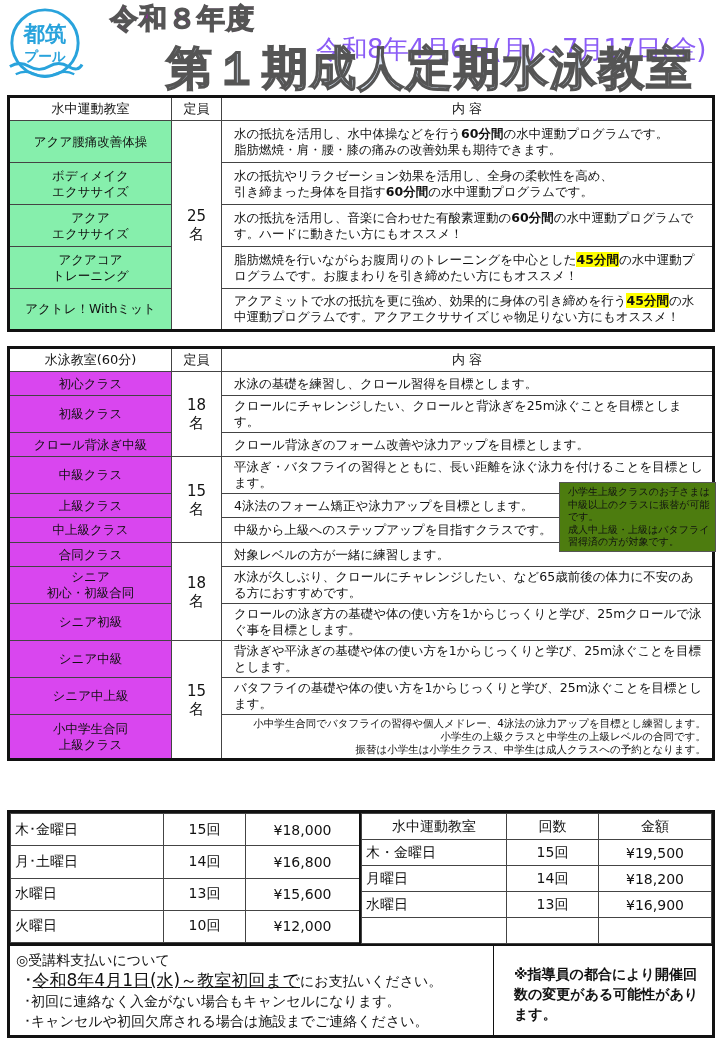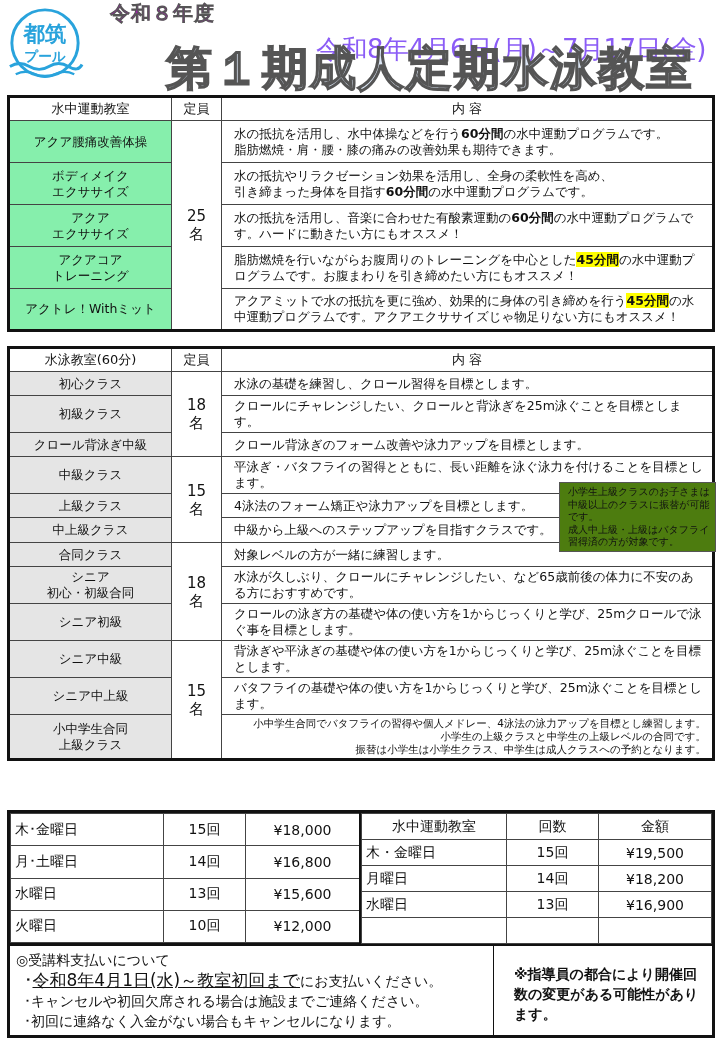--- a/index.html
+++ b/index.html
@@ -3,41 +3,41 @@
 <meta charset="utf-8">
 <style>
   * { box-sizing: border-box; margin: 0; padding: 0; }
   html, body { width: 720px; height: 1040px; background: #ffffff; overflow: hidden; }
   body { font-family: "DejaVu Sans", "Liberation Sans", sans-serif; color: #111; position: relative; }
 
   
   .header { position: absolute; left: 0; top: 0; width: 720px; height: 94px; }
   .logo { position: absolute; left: 6px; top: 6px; width: 78px; height: 78px; }
   .year-title {
-    position: absolute; left: 110px; top: 0px; font-size: 20px; font-weight: normal;
+    position: absolute; left: 110px; top: 0px; font-size: 28px; font-weight: bold;
     color: #a21caf; -webkit-text-stroke: 1.2px #555; letter-spacing: 1px;
   }
   .date-range { position: absolute; left: 316px; top: 32px; font-size: 26px; color: #8b5cf6; letter-spacing: -0.5px; }
   .main-title {
     position: absolute; left: 166px; top: 40px; font-size: 46px; font-weight: bold;
     color: #dbe5f3; -webkit-text-stroke: 1.6px #555; letter-spacing: 2px; line-height: 56px;
   }
 
   table { border-collapse: collapse; table-layout: fixed; }
   td, th { font-weight: normal; }
 
   
   .class-table { position: absolute; left: 7px; width: 708px; border: 3px solid #111; }
   .class-table td { border: 1px solid #444; font-size: 12.5px; line-height: 16px; vertical-align: middle; }
   .class-table .hdr td { background: #fff; text-align: center; height: 24px; font-size: 13px; }
   .class-table td.name { text-align: center; padding: 0 4px; }
   .class-table td.cap { text-align: center; font-size: 15px; line-height: 18px; background: #fff; }
   .class-table td.desc { padding: 2px 6px 2px 12px; background: #fff; }
   .pink td.name { background: #86efac; }
-  .blue td.name { background: #e5e5e5; margin-top: 32px; }
+  .blue td.name { background: #d946ef; margin-top: 32px; }
   .hl { background: #ffff00; font-weight: bold; }
   .bold { font-weight: bold; }
   .desc.small { font-size: 10.5px; line-height: 13px; text-align: right; }
 
   
   .note-box {
     position: absolute; left: 559px; top: 482px; width: 157px; height: 70px;
     background: #4d7c0f; border: 1px solid #555; font-size: 10px; line-height: 12.5px;
     padding: 3px 4px 2px 8px; color: #111;
   }
@@ -308,17 +308,17 @@
       </tbody>
   </table>
 </div>
 
 <div class="footer">
   <div class="pay">
     <div>◎受講料支払いについて</div>
     <div class="line">
       <span class="big">･</span><span class="big u">令和8年4月1日(水)～教室初回まで</span><span>にお支払いください。</span>
     </div>
+    <div class="line">･初回に連絡なく入金がない場合もキャンセルになります。</div>
     <div class="line">･キャンセルや初回欠席される場合は施設までご連絡ください。</div>
-    <div class="line">･初回に連絡なく入金がない場合もキャンセルになります。</div>
   </div>
   <div class="notice">※指導員の都合により開催回数の変更がある可能性があります。</div>
 </div>
 
 </body></html>

